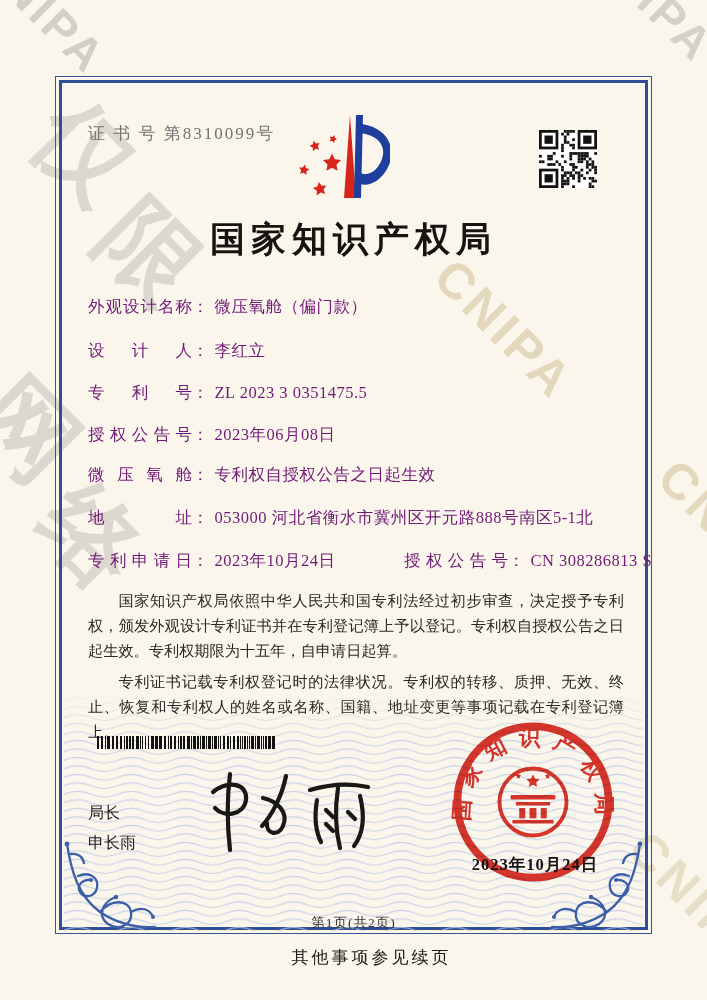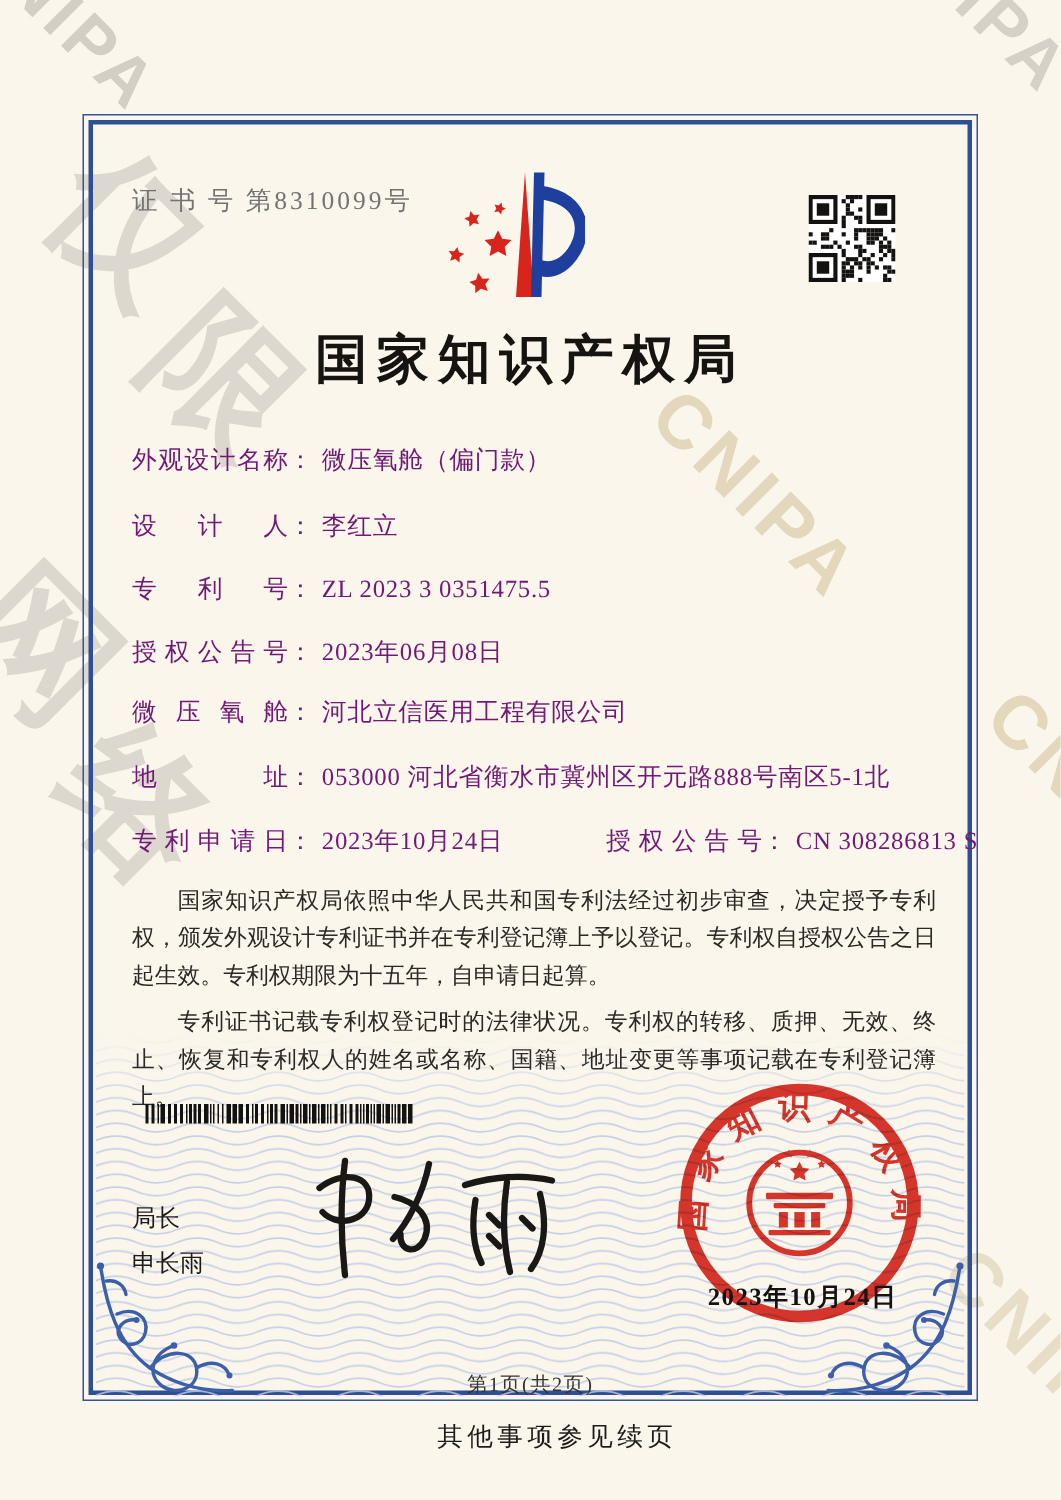--- a/index.html
+++ b/index.html
@@ -295,21 +295,21 @@
 <div class="field-row" style="top:340px;">
   <span class="field-label">设计人</span><span class="colon">：</span><span class="field-value">李红立</span>
 </div>
 <div class="field-row" style="top:382px;">
   <span class="field-label">专利号</span><span class="colon">：</span><span class="field-value">ZL 2023 3 0351475.5</span>
 </div>
 <div class="field-row" style="top:424px;">
   <span class="field-label">授权公告号</span><span class="colon">：</span><span class="field-value">2023年06月08日</span>
 </div>
 <div class="field-row" style="top:464px;">
-  <span class="field-label">微压氧舱</span><span class="colon">：</span><span class="field-value">河北立信医用工程有限公司</span>
+  <span class="field-label">微压氧舱</span><span class="colon">：</span><span class="field-value">专利权自授权公告之日起生效</span>
 </div>
 <div class="field-row" style="top:507px;">
   <span class="field-label">地址</span><span class="colon">：</span><span class="field-value">053000 河北省衡水市冀州区开元路888号南区5-1北</span>
 </div>
 <div class="field-row" style="top:550px;">
   <span class="field-label">专利申请日</span><span class="colon">：</span><span class="field-value">2023年10月24日</span>
   <span class="pair2">
     <span class="field-label">授权公告号</span><span class="colon">：</span><span class="field-value">CN 308286813 S</span>
   </span>
 </div>

